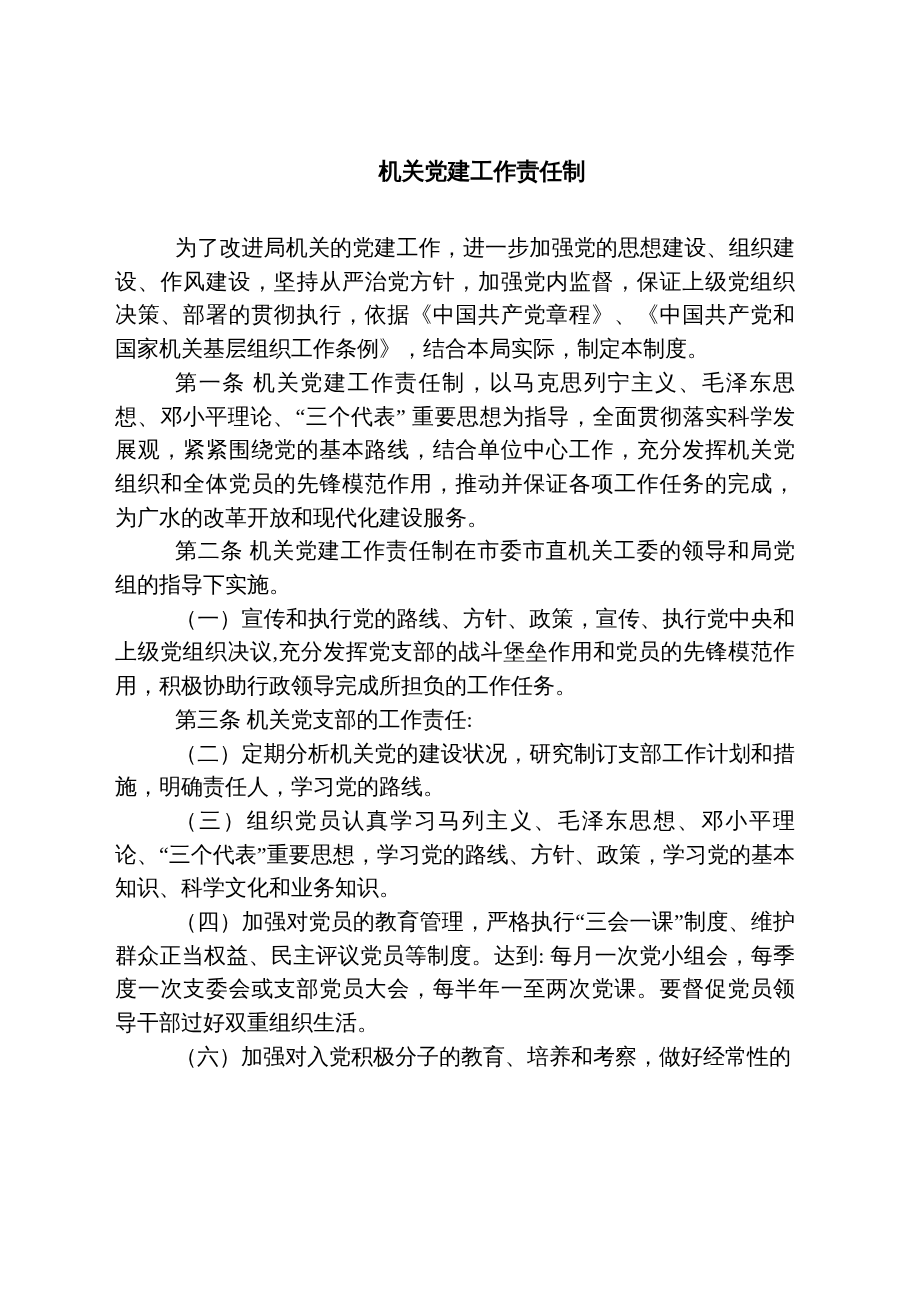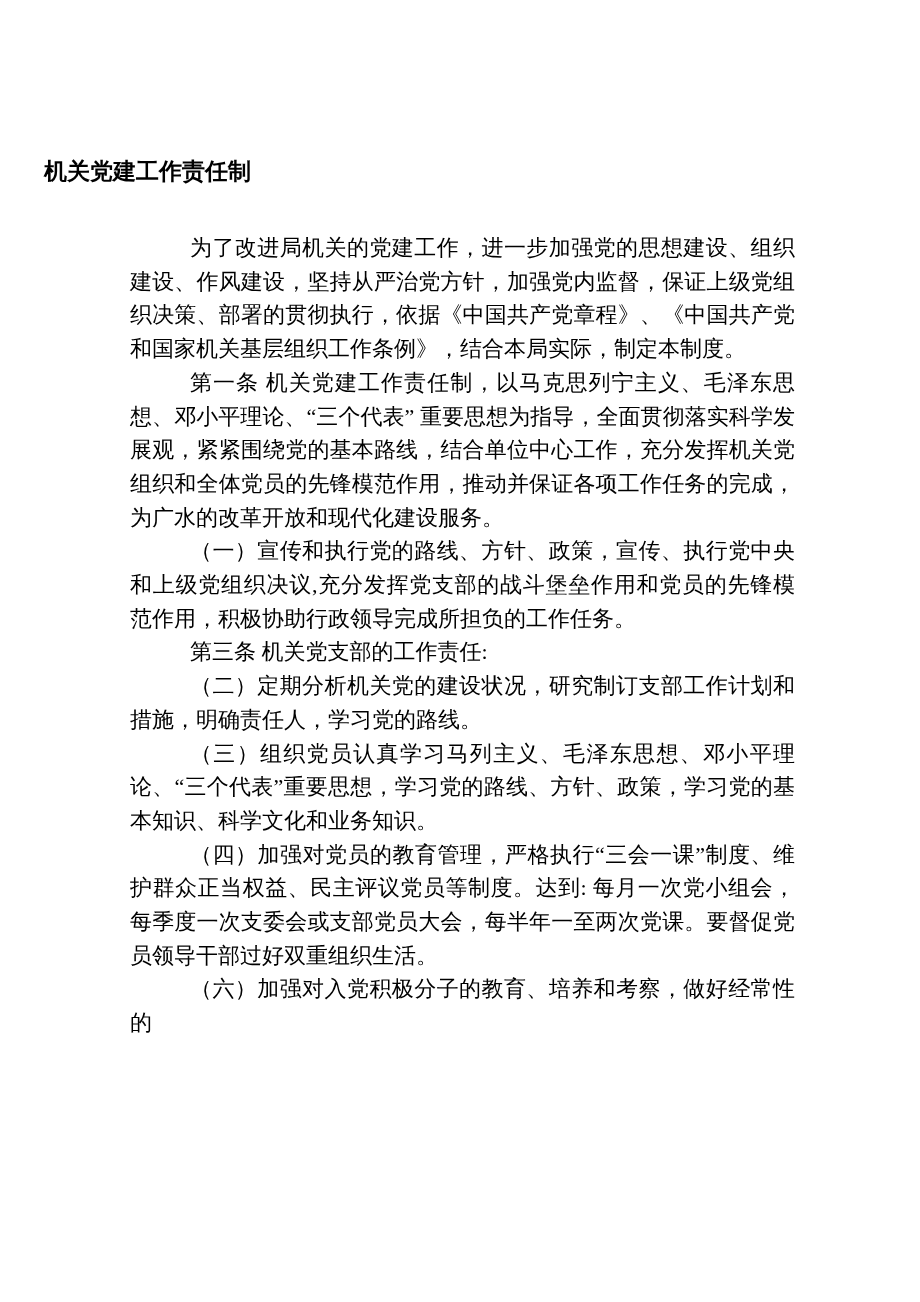--- a/index.html
+++ b/index.html
@@ -12,51 +12,52 @@
     width: 920px;
     height: 1302px;
     background: #ffffff;
     color: #000000;
     overflow: hidden;
   }
   .doc-title {
     margin: 0;
     padding-top: 156px;
     padding-left: 44px;      
+    text-align: center;
     font-family: "Liberation Sans", sans-serif;
     font-weight: bold;
     font-size: 23px;
     line-height: 30px;
     color: #000000;
   }
   .doc-body {
     margin-top: 45px;
     padding: 0 125px 0 115px;
     font-family: "Liberation Serif", serif;
     font-size: 22px;
     line-height: 33.7px;
     text-align: justify;
     text-justify: inter-character;
     color: #000000;
-    margin-left: 15px;
   }
   .para {
     margin: 0;
     text-indent: 60px;
     word-break: break-all;
   }
 </style>
 </head>
 <body>
 
 <div class="page">
   <h1 class="doc-title">机关党建工作责任制</h1>
   <div class="doc-body">
       <p class="para">为了改进局机关的党建工作，进一步加强党的思想建设、组织建设、作风建设，坚持从严治党方针，加强党内监督，保证上级党组织决策、部署的贯彻执行，依据《中国共产党章程》、《中国共产党和国家机关基层组织工作条例》，结合本局实际，制定本制度。</p>
       <p class="para">第一条 机关党建工作责任制，以马克思列宁主义、毛泽东思想、邓小平理论、“三个代表” 重要思想为指导，全面贯彻落实科学发展观，紧紧围绕党的基本路线，结合单位中心工作，充分发挥机关党组织和全体党员的先锋模范作用，推动并保证各项工作任务的完成，为广水的改革开放和现代化建设服务。</p>
+      <p class="para">第二条 机关党建工作责任制在市委市直机关工委的领导和局党组的指导下实施。</p>
       <p class="para">（一）宣传和执行党的路线、方针、政策，宣传、执行党中央和上级党组织决议,充分发挥党支部的战斗堡垒作用和党员的先锋模范作用，积极协助行政领导完成所担负的工作任务。</p>
       <p class="para">第三条 机关党支部的工作责任:</p>
       <p class="para">（二）定期分析机关党的建设状况，研究制订支部工作计划和措施，明确责任人，学习党的路线。</p>
       <p class="para">（三）组织党员认真学习马列主义、毛泽东思想、邓小平理论、“三个代表”重要思想，学习党的路线、方针、政策，学习党的基本知识、科学文化和业务知识。</p>
       <p class="para">（四）加强对党员的教育管理，严格执行“三会一课”制度、维护群众正当权益、民主评议党员等制度。达到: 每月一次党小组会，每季度一次支委会或支部党员大会，每半年一至两次党课。要督促党员领导干部过好双重组织生活。</p>
       <p class="para">（六）加强对入党积极分子的教育、培养和考察，做好经常性的</p>
     </div>
 </div>
 
 </body></html>

